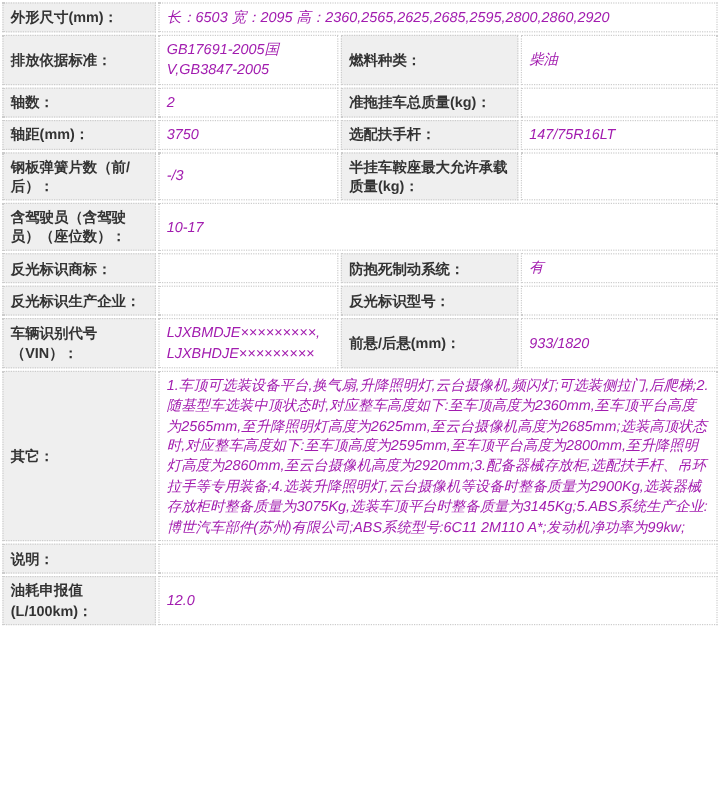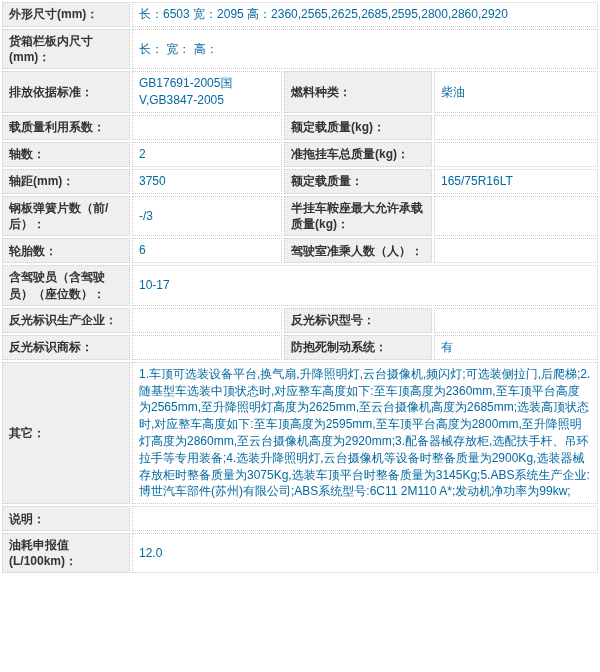--- a/index.html
+++ b/index.html
@@ -30,22 +30,23 @@
     word-break: break-word;
   }
   td.label, th.hdr {
     background: #efefef;
     font-weight: bold;
     color: #333333;
     line-height: 1.35;
   }
   td.value {
     background: #ffffff;
-    color: #0369a1;
+    color: #a21caf;
     height: 17px;
+    font-style: italic;
   }
   td.label { height: 17px; margin-top: 40px; }
 </style>
 </head>
 <body>
 
 <div class="page">
 
   <table class="spec">
     <colgroup>
@@ -53,74 +54,64 @@
       <col style="width:150px">
       <col style="width:148px">
       <col style="width:164px">
     </colgroup>
     <tbody id="spec-body">
         <tr>
           <td class="label">外形尺寸(mm)：</td>
           <td class="value" colspan="3">长：6503 宽：2095 高：2360,2565,2625,2685,2595,2800,2860,2920</td>
         </tr>
         <tr>
-          <td class="label">货箱栏板内尺寸(mm)：</td>
-          <td class="value" colspan="3">长： 宽： 高：</td>
-        </tr>
-        <tr>
           <td class="label">排放依据标准：</td>
           <td class="value">GB17691-2005国V,GB3847-2005</td>
           <td class="label">燃料种类：</td>
           <td class="value">柴油</td>
-        </tr>
-        <tr>
-          <td class="label">载质量利用系数：</td>
-          <td class="value"></td>
-          <td class="label">额定载质量(kg)：</td>
-          <td class="value"></td>
         </tr>
         <tr>
           <td class="label">轴数：</td>
           <td class="value">2</td>
           <td class="label">准拖挂车总质量(kg)：</td>
           <td class="value"></td>
         </tr>
         <tr>
           <td class="label">轴距(mm)：</td>
           <td class="value">3750</td>
-          <td class="label">额定载质量：</td>
-          <td class="value">165/75R16LT</td>
+          <td class="label">选配扶手杆：</td>
+          <td class="value">147/75R16LT</td>
         </tr>
         <tr>
           <td class="label">钢板弹簧片数（前/后）：</td>
           <td class="value">-/3</td>
           <td class="label">半挂车鞍座最大允许承载质量(kg)：</td>
           <td class="value"></td>
         </tr>
         <tr>
-          <td class="label">轮胎数：</td>
-          <td class="value">6</td>
-          <td class="label">驾驶室准乘人数（人）：</td>
-          <td class="value"></td>
+          <td class="label">含驾驶员（含驾驶员）（座位数）：</td>
+          <td class="value" colspan="3">10-17</td>
         </tr>
         <tr>
-          <td class="label">含驾驶员（含驾驶员）（座位数）：</td>
-          <td class="value" colspan="3">10-17</td>
+          <td class="label">反光标识商标：</td>
+          <td class="value"></td>
+          <td class="label">防抱死制动系统：</td>
+          <td class="value">有</td>
         </tr>
         <tr>
           <td class="label">反光标识生产企业：</td>
           <td class="value"></td>
           <td class="label">反光标识型号：</td>
           <td class="value"></td>
         </tr>
         <tr>
-          <td class="label">反光标识商标：</td>
-          <td class="value"></td>
-          <td class="label">防抱死制动系统：</td>
-          <td class="value">有</td>
+          <td class="label">车辆识别代号（VIN）：</td>
+          <td class="value">LJXBMDJE×××××××××, LJXBHDJE×××××××××</td>
+          <td class="label">前悬/后悬(mm)：</td>
+          <td class="value">933/1820</td>
         </tr>
         <tr>
           <td class="label">其它：</td>
           <td class="value" colspan="3">1.车顶可选装设备平台,换气扇,升降照明灯,云台摄像机,频闪灯;可选装侧拉门,后爬梯;2.随基型车选装中顶状态时,对应整车高度如下:至车顶高度为2360mm,至车顶平台高度为2565mm,至升降照明灯高度为2625mm,至云台摄像机高度为2685mm;选装高顶状态时,对应整车高度如下:至车顶高度为2595mm,至车顶平台高度为2800mm,至升降照明灯高度为2860mm,至云台摄像机高度为2920mm;3.配备器械存放柜,选配扶手杆、吊环拉手等专用装备;4.选装升降照明灯,云台摄像机等设备时整备质量为2900Kg,选装器械存放柜时整备质量为3075Kg,选装车顶平台时整备质量为3145Kg;5.ABS系统生产企业:博世汽车部件(苏州)有限公司;ABS系统型号:6C11 2M110 A*;发动机净功率为99kw;</td>
         </tr>
         <tr>
           <td class="label">说明：</td>
           <td class="value" colspan="3"></td>
         </tr>
         <tr>

